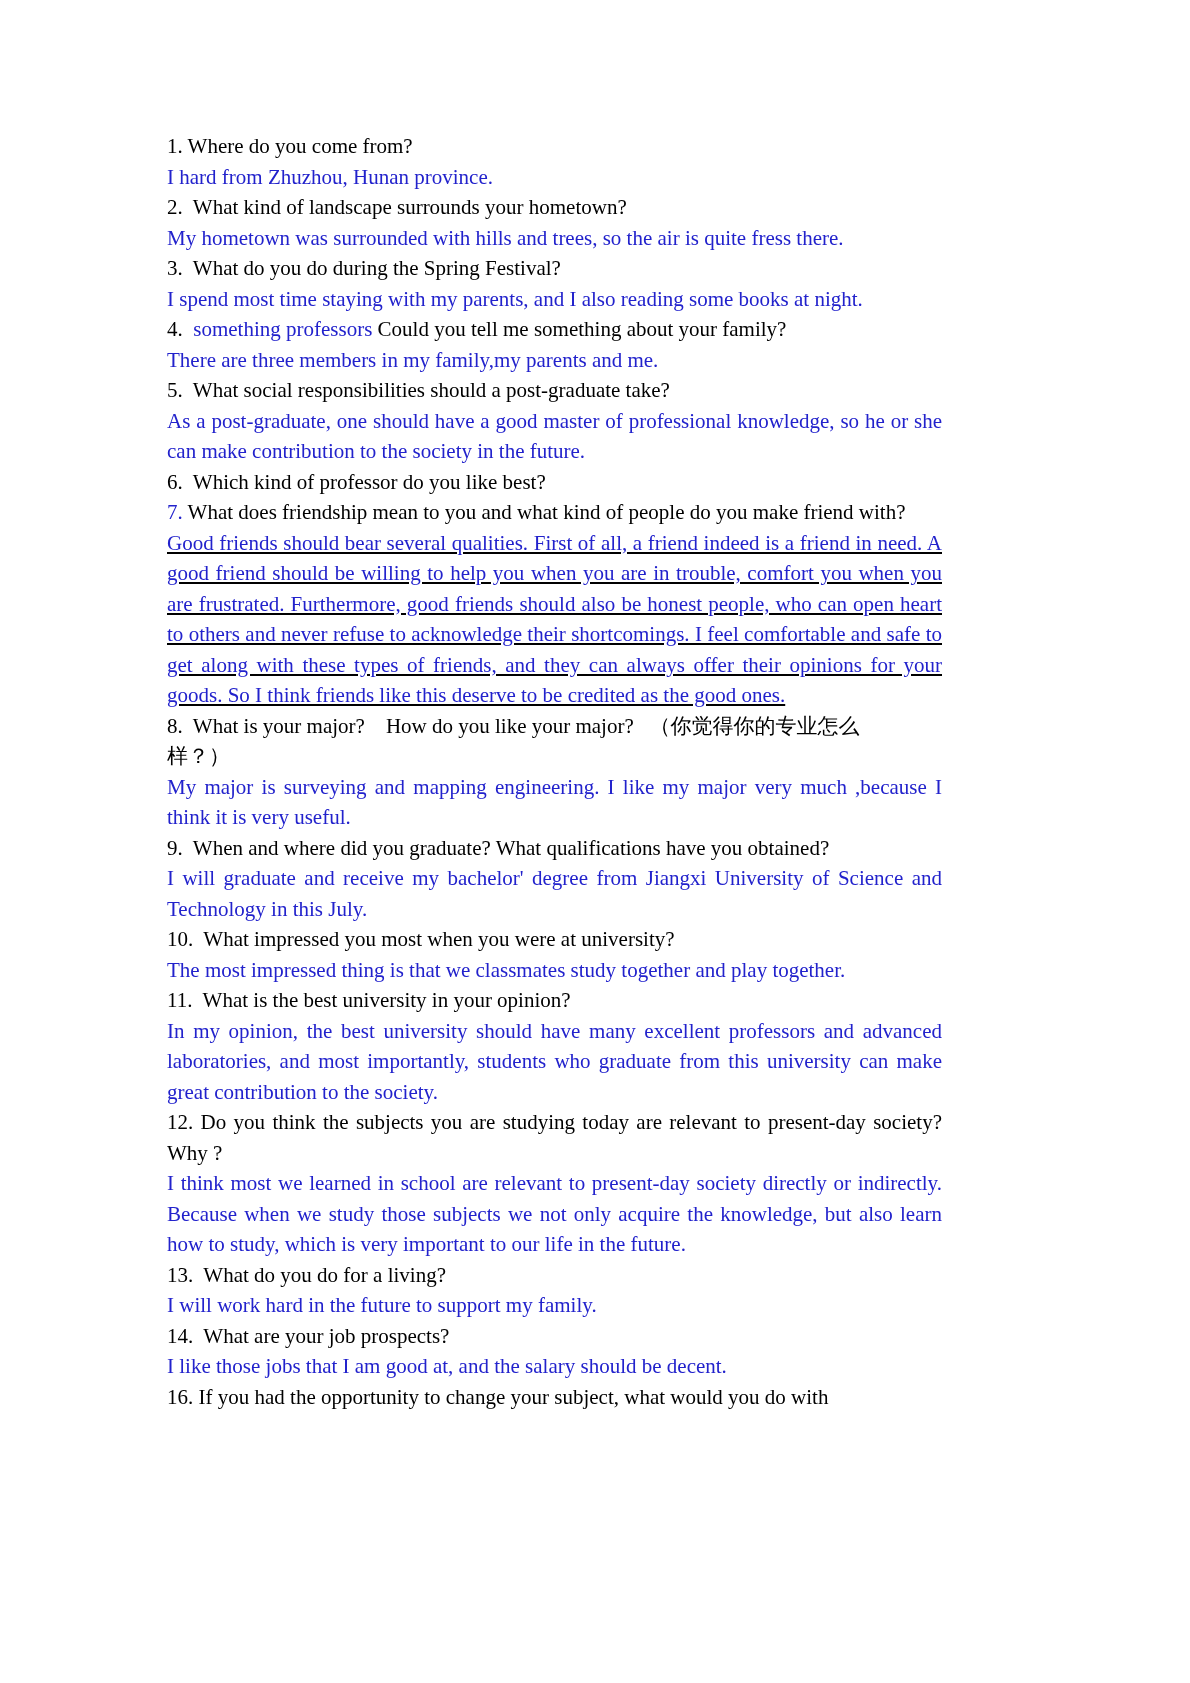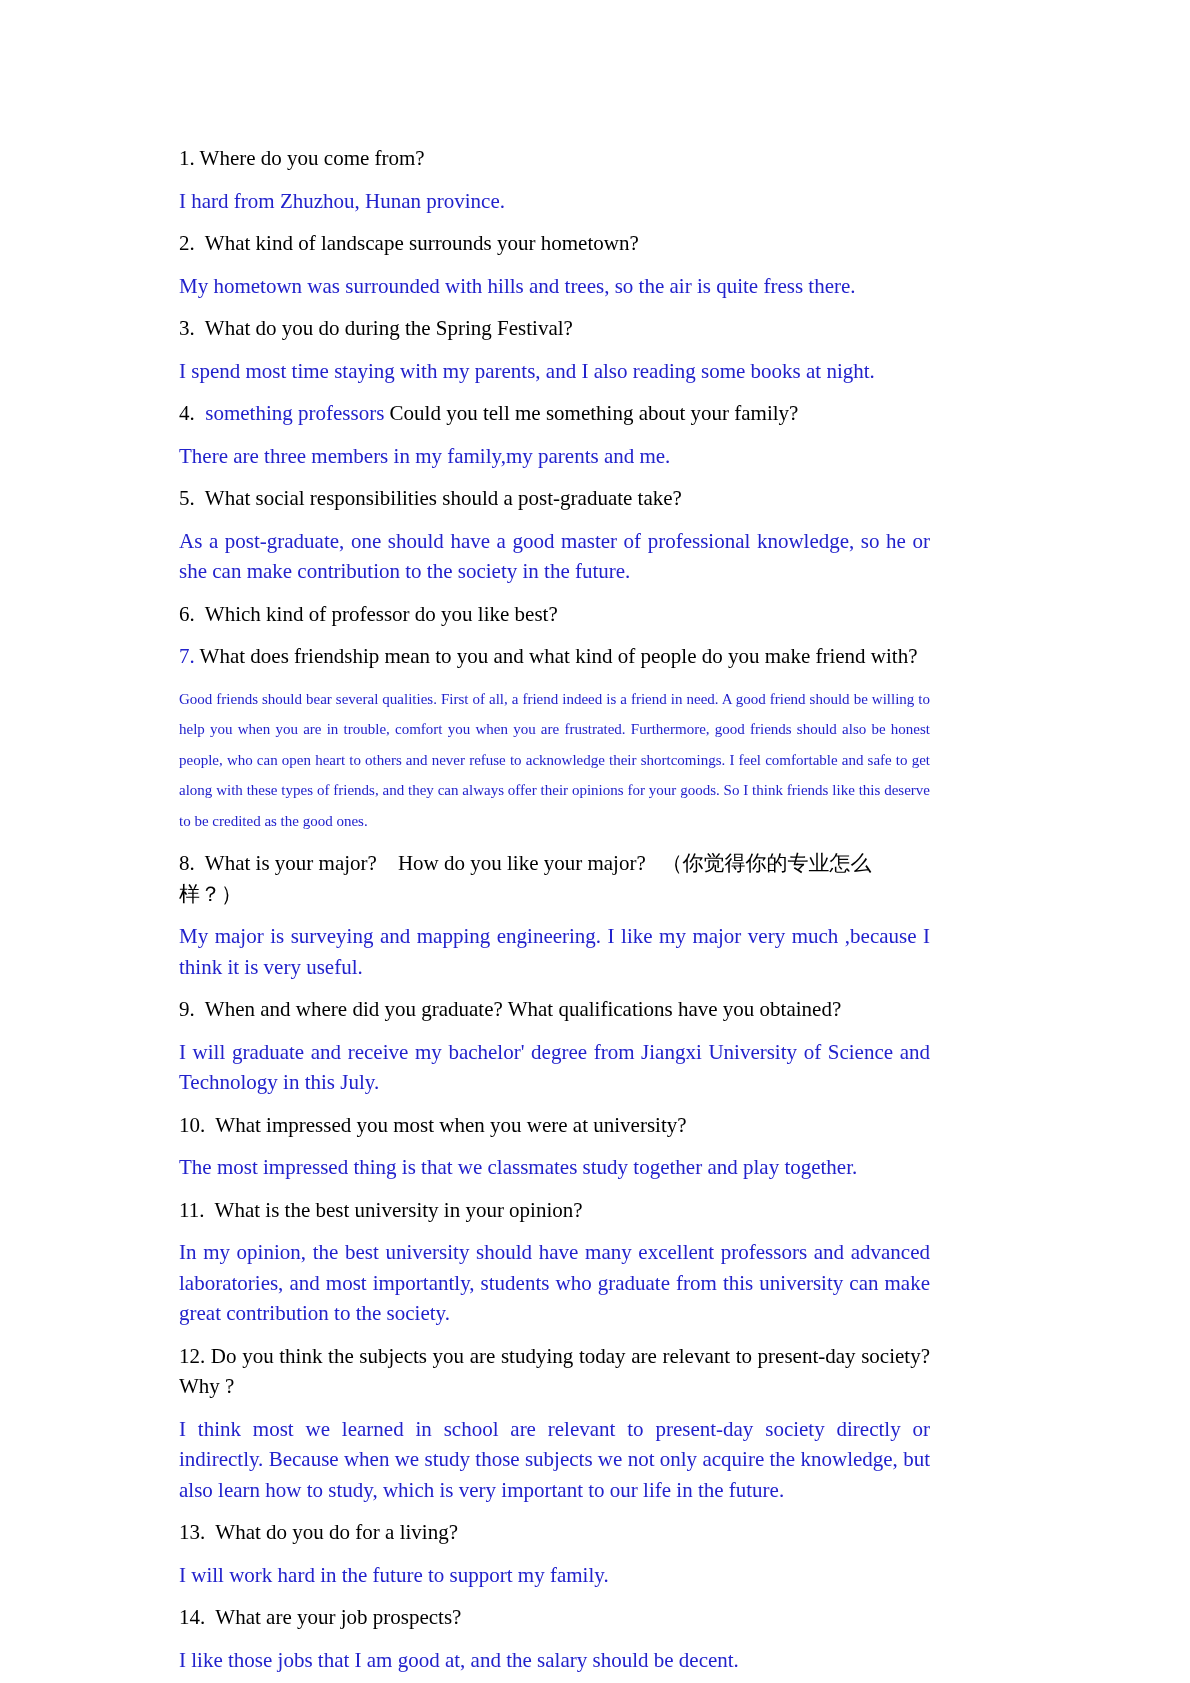--- a/index.html
+++ b/index.html
@@ -18,26 +18,27 @@
     position: absolute;
     left: 167px;
     top: 131px;
     width: 775px;
     font-family: "Liberation Serif", "DejaVu Serif", serif;
     font-size: 21px;
     line-height: 30.5px;
     color: #000000;
   }
   p.para {
-    margin: 12px;
+    margin: 0;
     padding: 0;
     text-align: justify;
   }
   p.para.small {
-    font-size: 15px;
+    font-size: 21px;
+    text-decoration: underline;
   }
   .c-black { color: inherit; }
   .c-blue  { color: var(--answer-blue, #2222cc); }
 </style>
 </head>
 <body>
 
 <div class="page" style="background: rgb(255, 255, 255);">
   <div class="content" style="color: rgb(0, 0, 0);">
       <p class="para"><span class="c-black">1. Where do you come from?</span></p>

